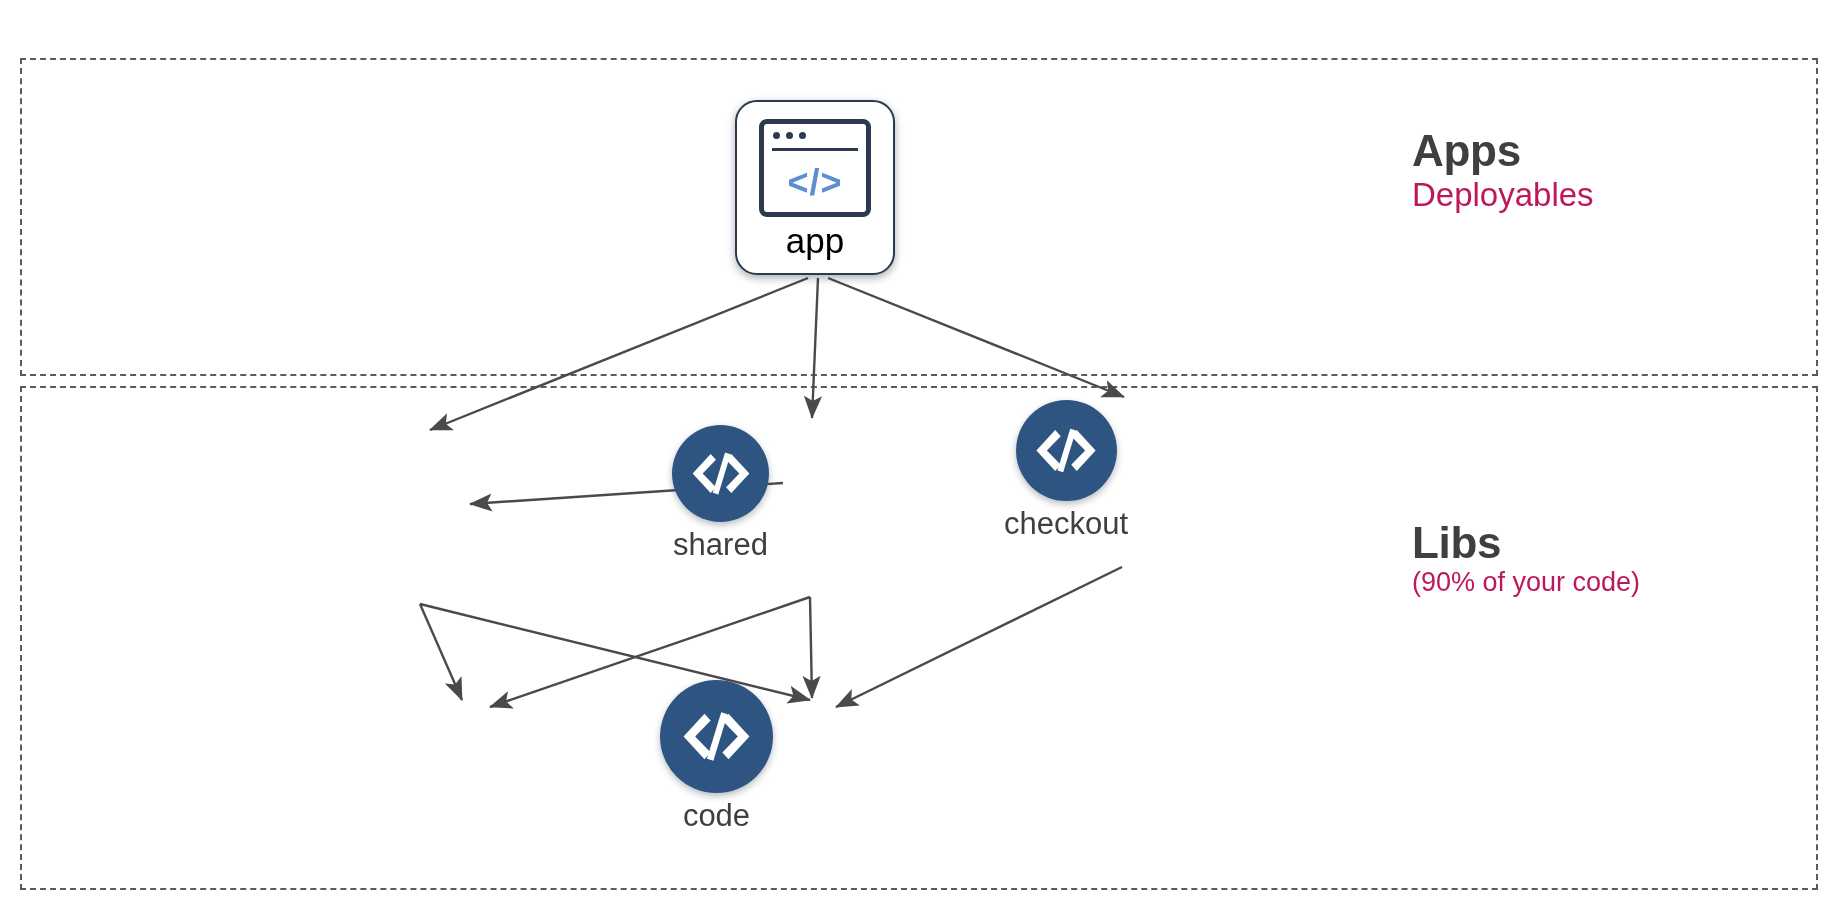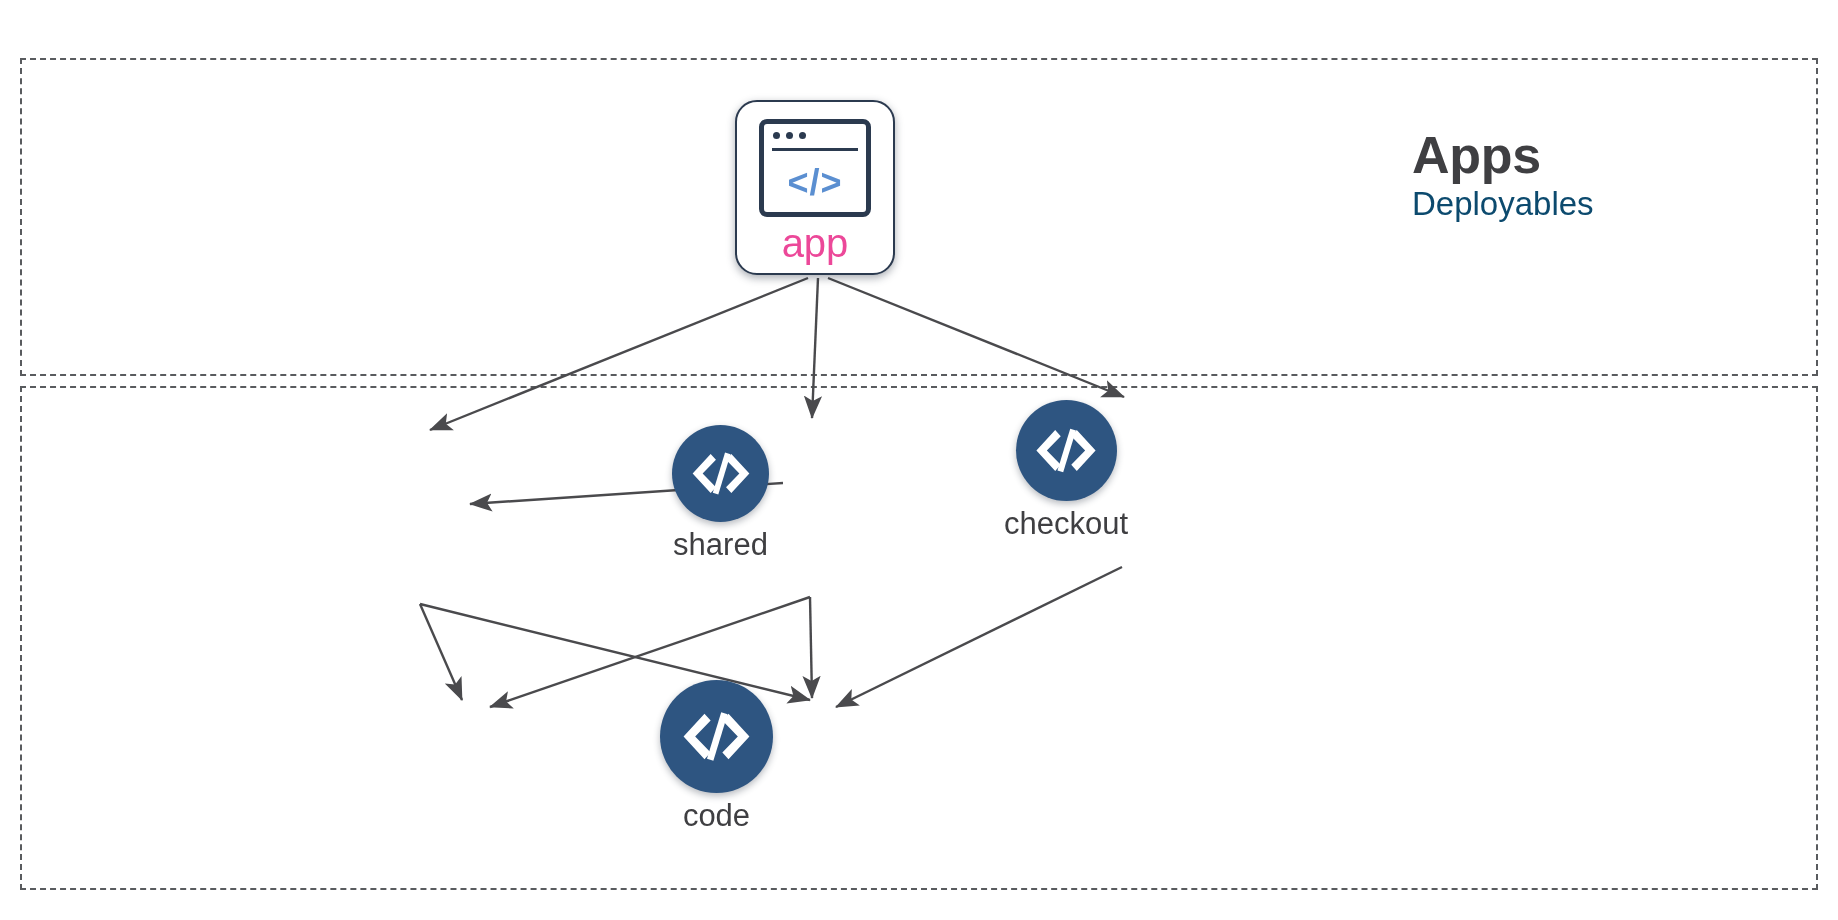--- a/index.html
+++ b/index.html
@@ -20,31 +20,31 @@
     position: absolute;
     border: 2px dashed #595b5e;
     background: transparent;
   }
   #zone-apps { left: 20px;  top: 58px;  width: 1798px; height: 318px; }
   #zone-libs { left: 20px;  top: 386px; width: 1798px; height: 504px; }
 
   
   .zone-caption { position: absolute; }
   .zone-title {
-    font-size: 52px;
+    font-size: 44px;
     font-weight: bold;
     color: #3f3f42;
     line-height: 1.05;
     letter-spacing: -0.3px;
     white-space: nowrap;
   }
   .zone-sub {
     font-size: 33px;
     font-weight: normal;
-    color: #0c4a6e;
+    color: #be185d;
     line-height: 1.25;
     white-space: nowrap;
   }
   .zone-sub.small { font-size: 27px; }
   #caption-apps { left: 1412px; top: 128px; }
   #caption-libs { left: 1412px; top: 520px; }
 
   
   #edges {
     position: absolute; left: 0; top: 0;
@@ -91,22 +91,22 @@
     position: absolute; left: 0; right: 0; top: 30px; bottom: 0;
     display: flex; align-items: center; justify-content: center;
     color: #5b8fd1;
     font-family: "Liberation Sans", sans-serif;
     font-size: 36px;
     font-weight: bold;
     letter-spacing: 1px;
   }
   #app-label {
     margin-top: 6px;
-    font-size: 40px;
-    color: #ec4899;
+    font-size: 35px;
+    color: #000000;
     line-height: 1;
   }
 
   
   .lib-node {
     position: absolute;
     display: flex;
     flex-direction: column;
     align-items: center;
   }
@@ -139,20 +139,24 @@
 <div id="stage">
 
   <div class="zone" id="zone-apps"></div>
   <div class="zone" id="zone-libs"></div>
 
   <div class="zone-caption" id="caption-apps">
     <div class="zone-title">Apps</div>
     <div class="zone-sub">Deployables</div>
   </div>
 
+  <div class="zone-caption" id="caption-libs">
+    <div class="zone-title">Libs</div>
+    <div class="zone-sub small">(90% of your code)</div>
+  </div>
 
   <svg id="edges" viewBox="0 0 1838 920">
     <defs>
       <marker id="ah" markerWidth="11" markerHeight="11" refX="9.2" refY="4.1" orient="auto" markerUnits="strokeWidth">
         <path d="M0,0.3 L9.6,4.1 L0,7.9 L2.1,4.1 Z" fill="#4a4a4d"></path>
       </marker>
     </defs>
     <g stroke="#4a4a4d" stroke-width="2.4" fill="none" marker-end="url(#ah)">
 
       <line x1="808" y1="278" x2="430" y2="430"></line>

